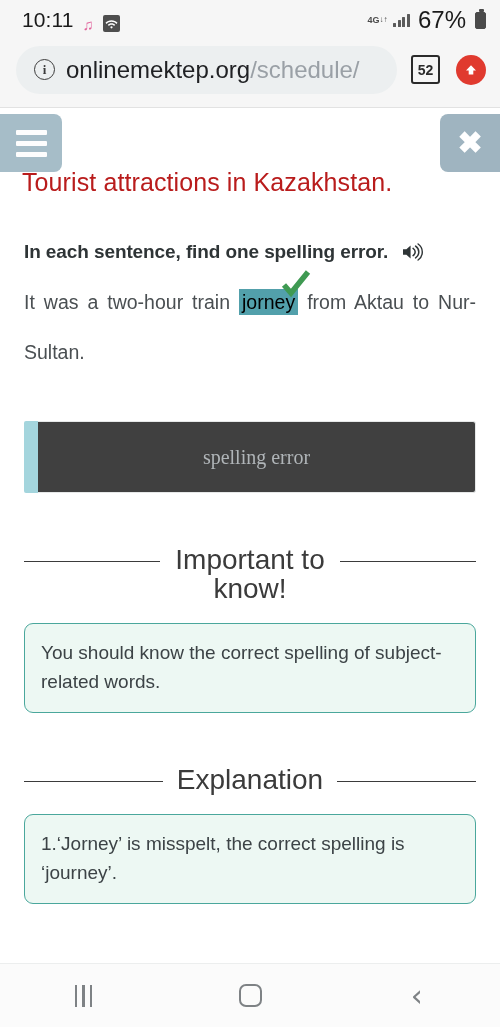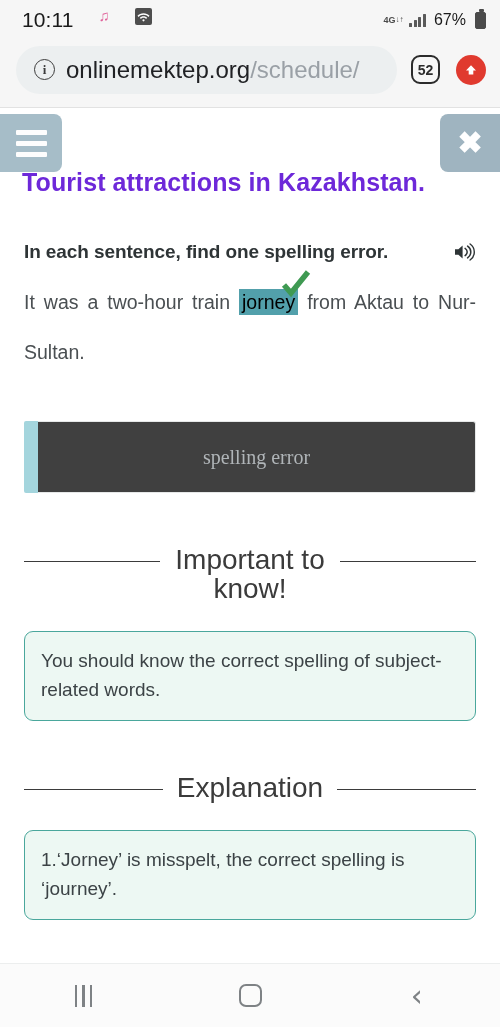--- a/index.html
+++ b/index.html
@@ -25,40 +25,40 @@
   .statusbar {
     height: 40px;
     flex: 0 0 40px;
     background: #f6f6f6;
     display: flex;
     align-items: center;
     padding: 0 14px 0 22px;
     font-size: 21px;
     color: #1d1d1d;
   }
-  .sb-left { display: flex; align-items: flex-start; gap: 25px; }
+  .sb-left { display: flex; align-items: flex-end; gap: 9px; }
   .sb-time { font-size: 21px; letter-spacing: .1px; color: #1b1b1b; }
   .sb-right { margin-left: auto; display: flex; align-items: center; gap: 6px; }
   .icon-music { color: #e0629a; font-size: 15px; line-height: 1; }
   .icon-wifi-box {
     width: 17px; height: 17px; background: #4e4e4e; border-radius: 2px;
     display: flex; align-items: center; justify-content: center;
   }
   .net-4g {
     font-size: 9px; line-height: 9px; color: #4a4a4a; font-weight: bold;
     display: flex; flex-direction: row; align-items: center;
   }
   .net-4g .arrows { font-size: 8px; line-height: 8px; }
   .bars { display: flex; align-items: flex-end; gap: 1.5px; height: 14px; }
   .bars i { display: block; width: 3px; background: #5a5a5a; border-radius: .5px; }
   .bars i:nth-child(1) { height: 4px; }
   .bars i:nth-child(2) { height: 7px; }
   .bars i:nth-child(3) { height: 10px; }
   .bars i:nth-child(4) { height: 13px; }
-  .sb-batt-text { font-size: 16px; color: #1b1b1b; margin-left: 2px; }
+  .sb-batt-text { font-size: 24px; color: #1b1b1b; margin-left: 2px; }
   .batt {
     width: 11px; height: 17px; border: 1.5px solid #4a4a4a; border-radius: 2px;
     position: relative; background: #4a4a4a; margin-left: 3px;
   }
   .batt::before {
     content:""; position:absolute; top:-4px; left:2.5px;
     width:5px; height:3px; background:#4a4a4a; border-radius:1px;
   }
 
   
@@ -91,21 +91,21 @@
   }
   .url-text {
     font-size: 24px; color: #202124; white-space: nowrap;
     overflow: hidden; text-overflow: ellipsis;
   }
   .url-text .path { color: #9aa0a6; }
   .tabcount {
     flex: 0 0 auto;
     margin-left: 14px;
     width: 29px; height: 29px;
-    border: 2.2px solid #2b2b2b; border-radius: 9px;
+    border: 2.2px solid #2b2b2b; border-radius: 3px;
     display: flex; align-items: center; justify-content: center;
     font-size: 14px; font-weight: bold; color: #2b2b2b;
   }
   .uparrow-btn {
     flex: 0 0 auto;
     margin-left: 16px;
     width: 30px; height: 30px; border-radius: 50%;
     background: #e03a2f;
     display: flex; align-items: center; justify-content: center;
   }
@@ -134,31 +134,30 @@
     background: #9fb4c0;
     border-radius: 8px 0 0 8px;
     display: flex; align-items: center; justify-content: center;
     color: #ffffff; font-size: 30px; font-weight: bold; line-height: 1;
   }
 
   .lesson-title {
     padding: 0 22px;
     margin-top: -6px;
     font-size: 25px;
-    color: #6d28d9;
-    font-weight: bold;
+    color: #b91c1c;
+    font-weight: normal;
     letter-spacing: .1px;
   }
 
   .content { padding: 0 24px; }
 
   .instruction-row {
     display: flex; align-items: center;
     margin-top: 44px;
-    justify-content: space-between;
   }
   .instruction {
     font-size: 19px; font-weight: bold; color: #2e3436;
     letter-spacing: -.1px;
   }
   .speaker-icon { margin-left: 14px; display: flex; align-items: center; }
 
   .sentence {
     font-size: 19.5px;
     color: #4a4f52;
@@ -208,21 +207,21 @@
   }
   .divider-head .rule {
     flex: 1 1 auto; height: 1px; background: #3b3b3b; margin-top: 16px;
   }
   .divider-head .label {
     flex: 0 0 auto; padding: 0 14px; font-size: 28px; color: #3b3b3b;
     text-align: center; line-height: 29px; max-width: 180px;
   }
 
   .infobox {
-    margin-top: 28px;
+    margin-top: 20px;
     border: 1.3px solid #4aa79c;
     border-radius: 9px;
     background: #edf8f3;
     padding: 14px 16px 16px 16px;
     font-size: 19px;
     color: #3c4346;
     line-height: 29px;
   }
   .infobox.clipped { margin-bottom: 0; }
 

